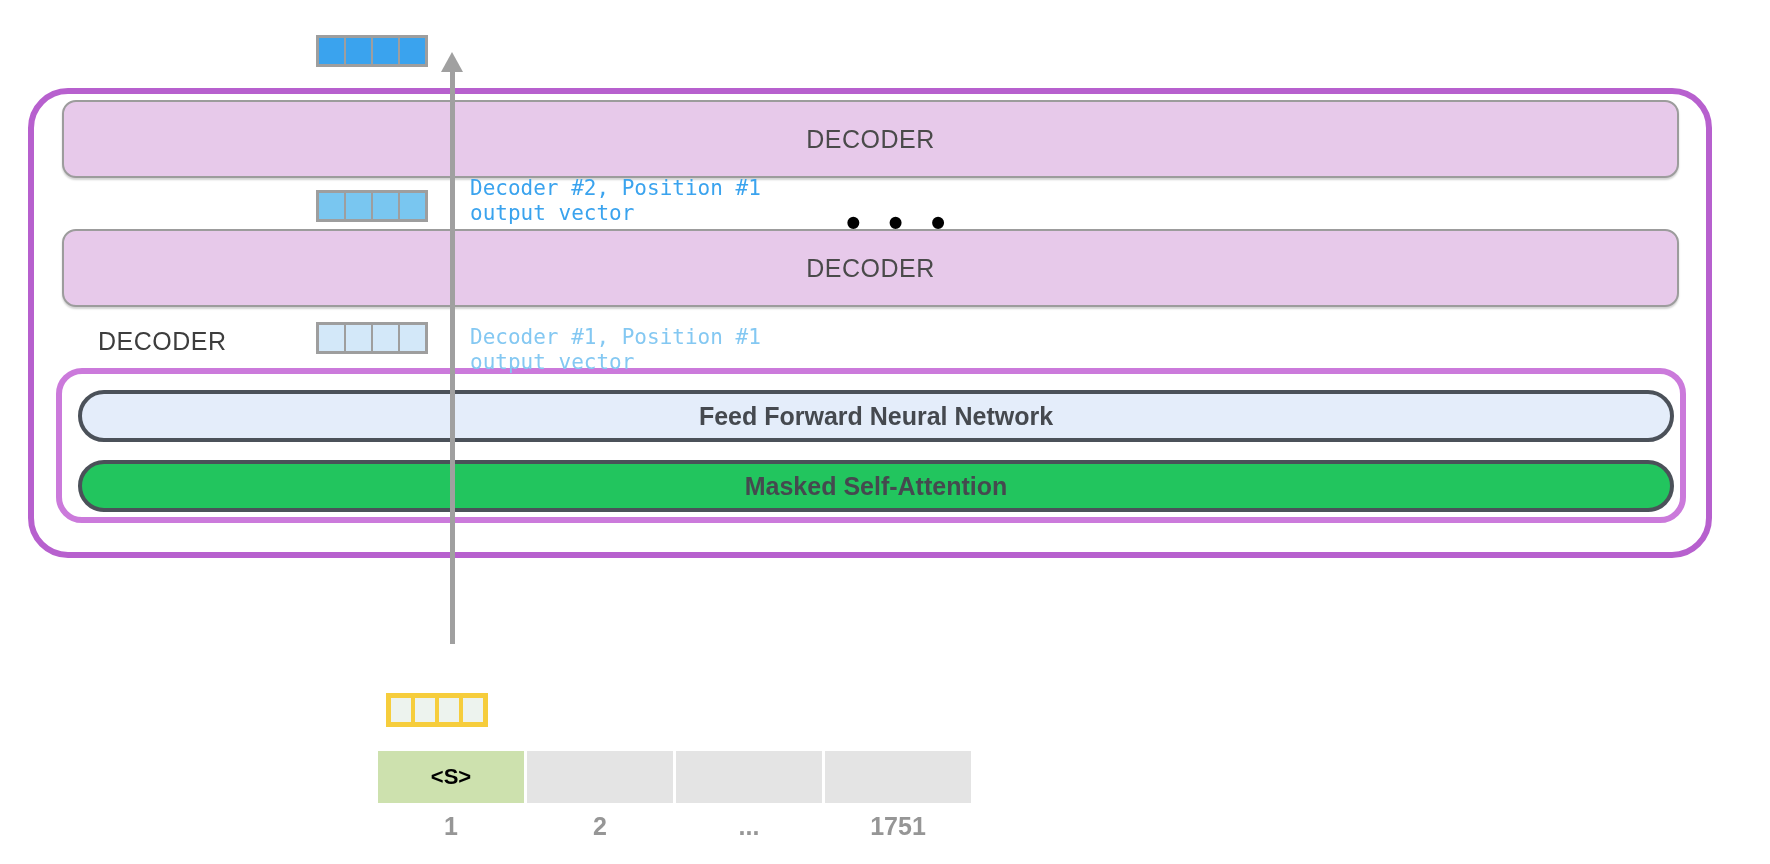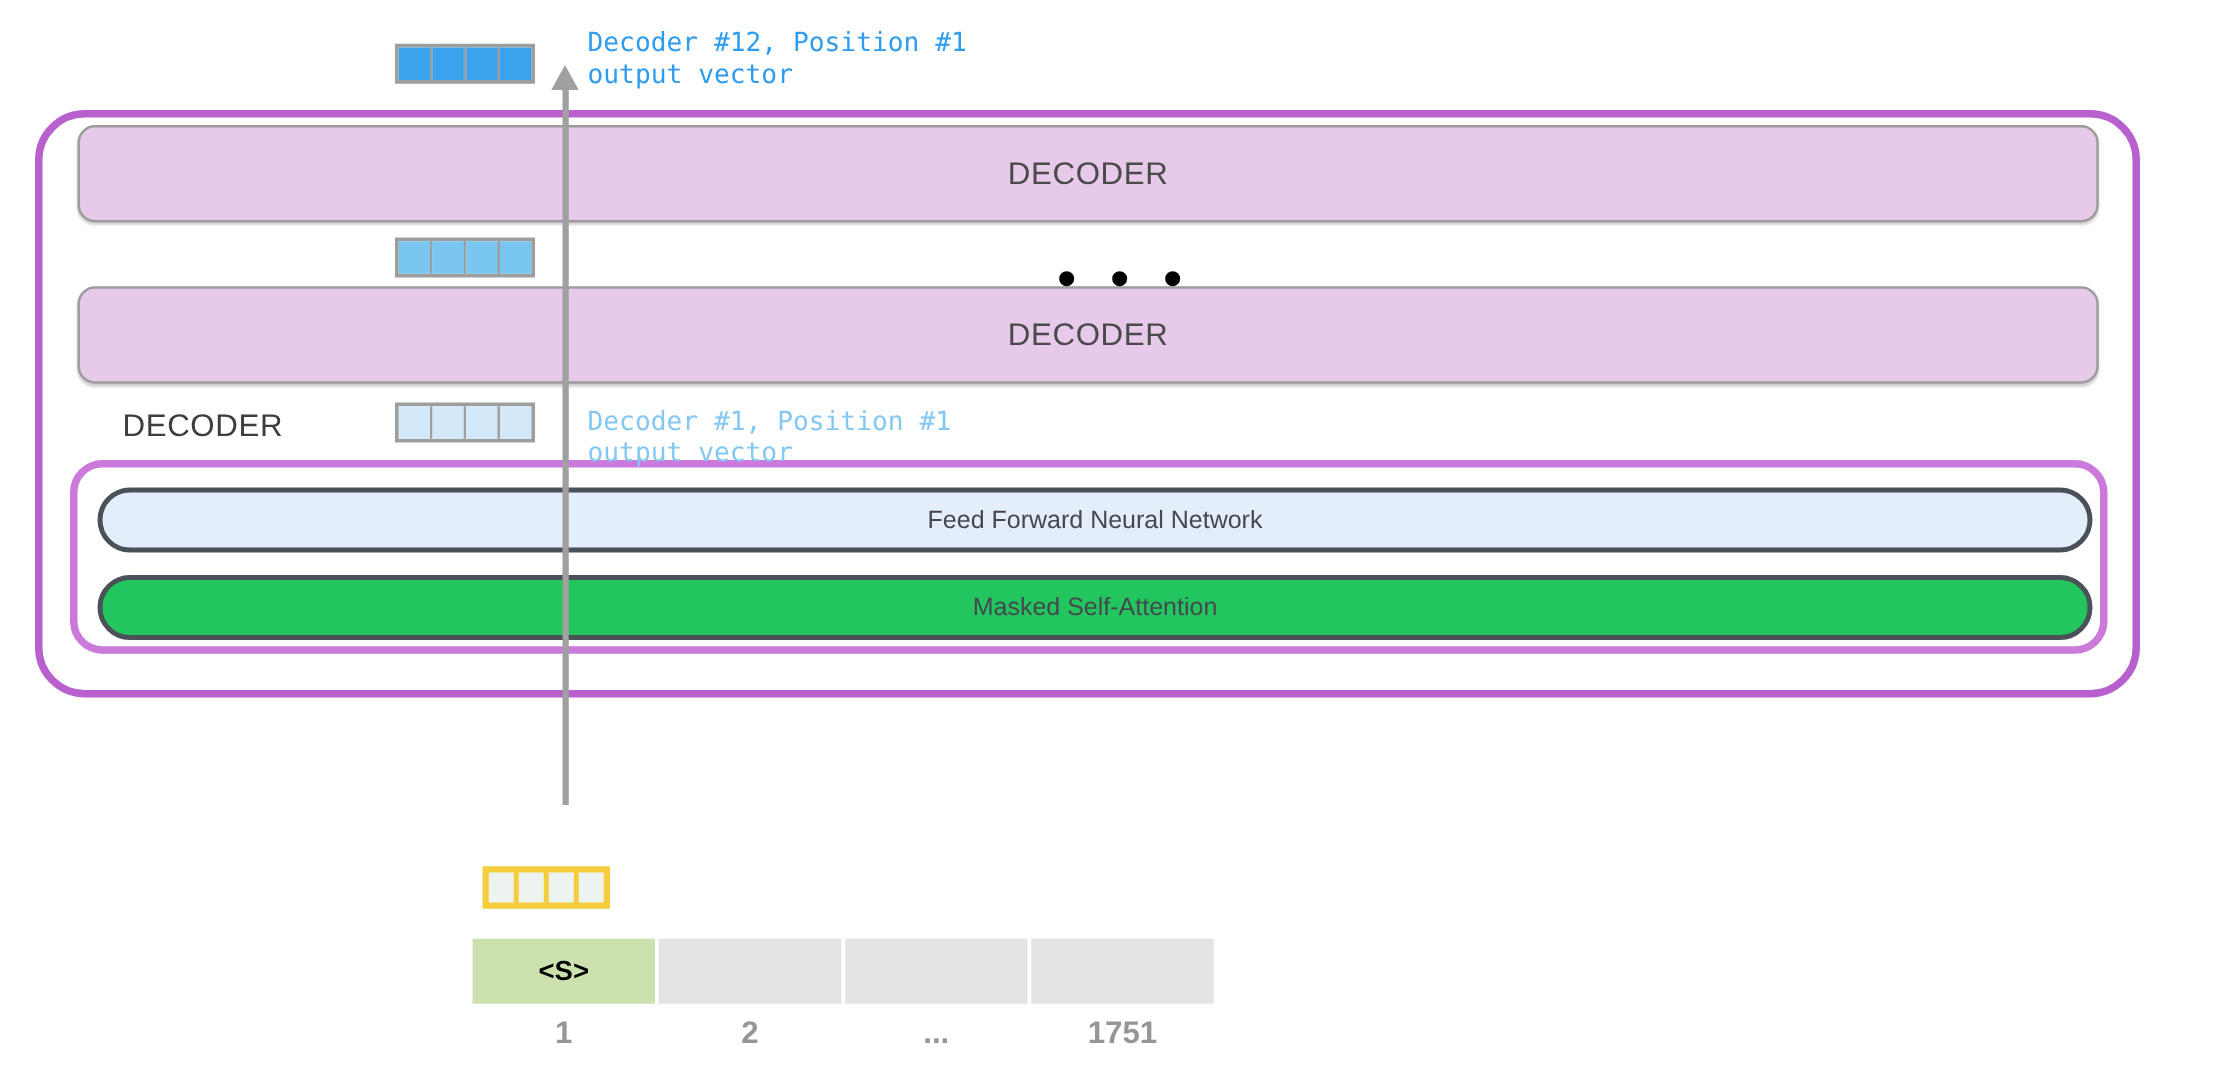--- a/index.html
+++ b/index.html
@@ -99,22 +99,22 @@
     height: 52px;
     border: 4px solid #4b5159;
     border-radius: 30px;
     box-sizing: border-box;
     display: flex;
     align-items: center;
     justify-content: center;
     z-index: 7;
   }
   .sublayer span {
-    font-size: 20px;
-    font-weight: normal;
+    font-size: 25px;
+    font-weight: bold;
     color: #45494f;
   }
   #ffnn {
     top: 16px;
     background: #e4edfa;
   }
   #msa {
     top: 86px;
     background: #22c55e;
   }
@@ -264,29 +264,29 @@
       <span>Masked Self-Attention</span>
     </div>
   </div>
 
   <div class="vec" id="vec12">
     <div class="cell"></div>
     <div class="cell"></div>
     <div class="cell"></div>
     <div class="cell"></div>
   </div>
-  <div class="annot" id="annot12"><span>Decoder #12, Position #1</span>
+
+  <div class="vec" id="vec2">
+    <div class="cell"></div>
+    <div class="cell"></div>
+    <div class="cell"></div>
+    <div class="cell"></div>
+  </div>
+  <div class="annot" id="annot2"><span>Decoder #2, Position #1</span>
 <span>output vector</span></div>
-
-  <div class="vec" id="vec2">
-    <div class="cell"></div>
-    <div class="cell"></div>
-    <div class="cell"></div>
-    <div class="cell"></div>
-  </div>
 
   <div class="vec" id="vec1">
     <div class="cell"></div>
     <div class="cell"></div>
     <div class="cell"></div>
     <div class="cell"></div>
   </div>
   <div class="annot" id="annot1"><span>Decoder #1, Position #1</span>
 <span>output vector</span></div>
 

